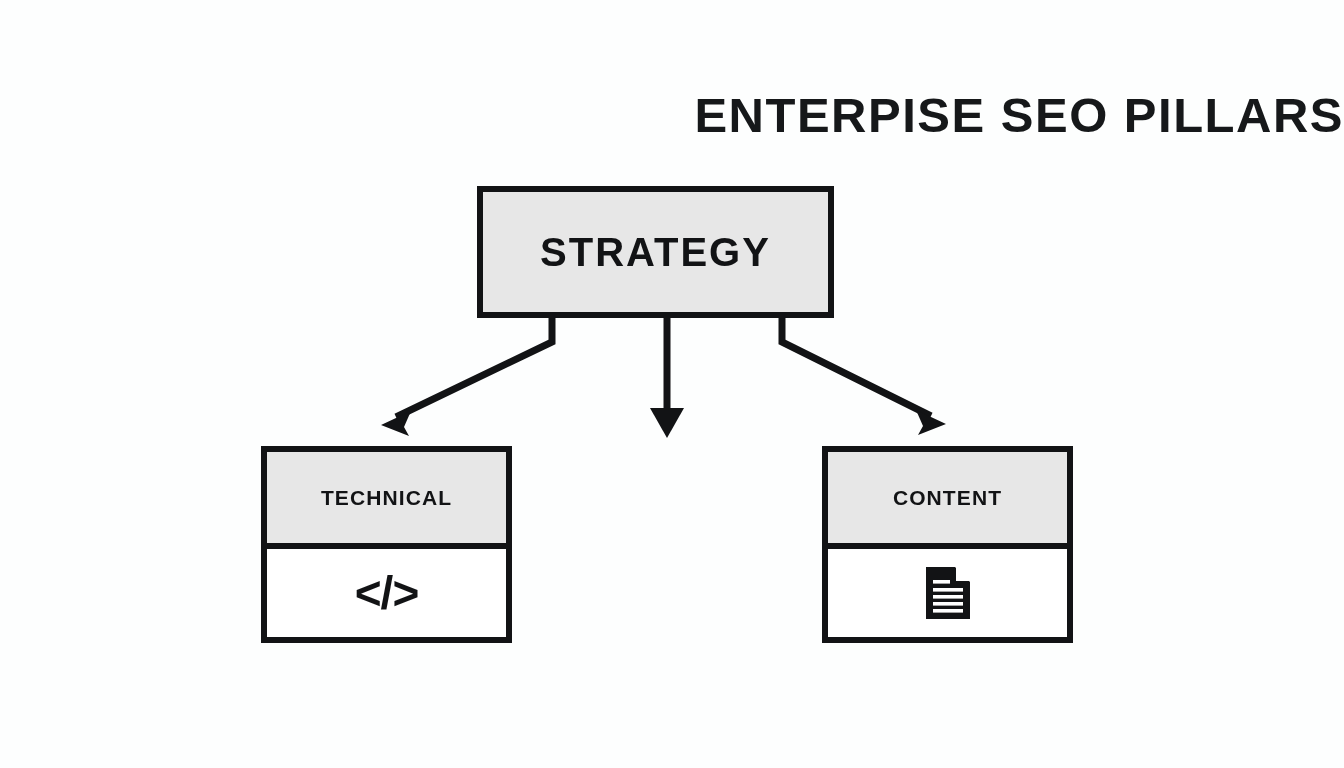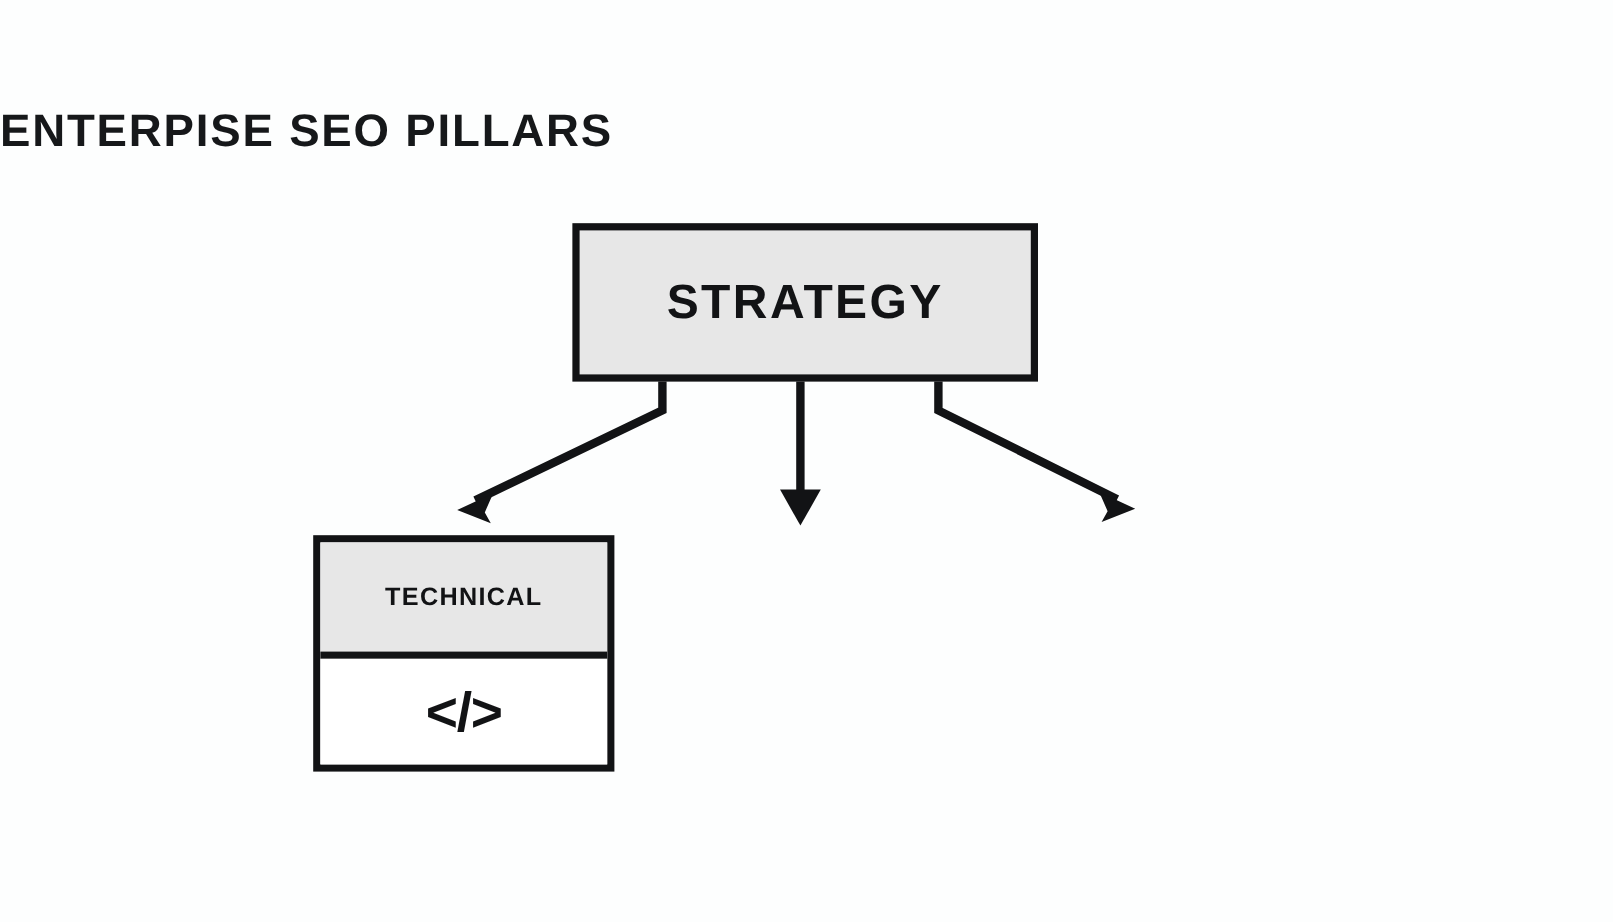--- a/index.html
+++ b/index.html
@@ -19,36 +19,36 @@
     width: 1344px;
     height: 768px;
   }
 
   
   .diagram-title {
     position: absolute;
     left: 0;
     top: 91px;
     width: 1344px;
-    text-align: left;
-    font-size: 38px;
+    text-align: right;
+    font-size: 49px;
     font-weight: 700;
     letter-spacing: 1.5px;
     color: #16181a;
     font-family: "Liberation Sans", sans-serif;
     line-height: 1.0;
     white-space: nowrap;
   }
 
   
   .root-node {
     position: absolute;
     left: 477px;
     top: 186px;
-    width: 388px;
+    width: 357px;
     height: 132px;
     box-sizing: border-box;
     background: #e7e7e7;
     border: 6px solid #121315;
     display: flex;
     align-items: center;
     justify-content: center;
   }
   .root-node-label {
     font-size: 40px;
@@ -161,16 +161,36 @@
       <div class="leaf-header">
         <span class="leaf-header-label">TECHNICAL</span>
       </div>
       <div class="leaf-body">
         <span class="leaf-icon">
           <span class="code-glyph">&lt;/&gt;</span>
         </span>
       </div>
     </div>
 
+    <div class="leaf-card">
+      <div class="leaf-header">
+        <span class="leaf-header-label">CONTENT</span>
+      </div>
+      <div class="leaf-body">
+        <span class="leaf-icon">
+          <svg width="44" height="52" viewBox="0 0 44 52" aria-hidden="true">
+            <path d="M0 0 H29 L44 15 V52 H0 Z" fill="#121315"></path>
+            <path d="M30 0 L44 14 H30 Z" fill="#ffffff"></path>
+            <g fill="#ffffff">
+              <rect x="7" y="13" width="17" height="3.6"></rect>
+              <rect x="7" y="21" width="30" height="3.6"></rect>
+              <rect x="7" y="28" width="30" height="3.6"></rect>
+              <rect x="7" y="35" width="30" height="3.6"></rect>
+              <rect x="7" y="42" width="30" height="3.6"></rect>
+            </g>
+          </svg>
+        </span>
+      </div>
+    </div>
 
 
   </div>
 </div>
 
 </body></html>

